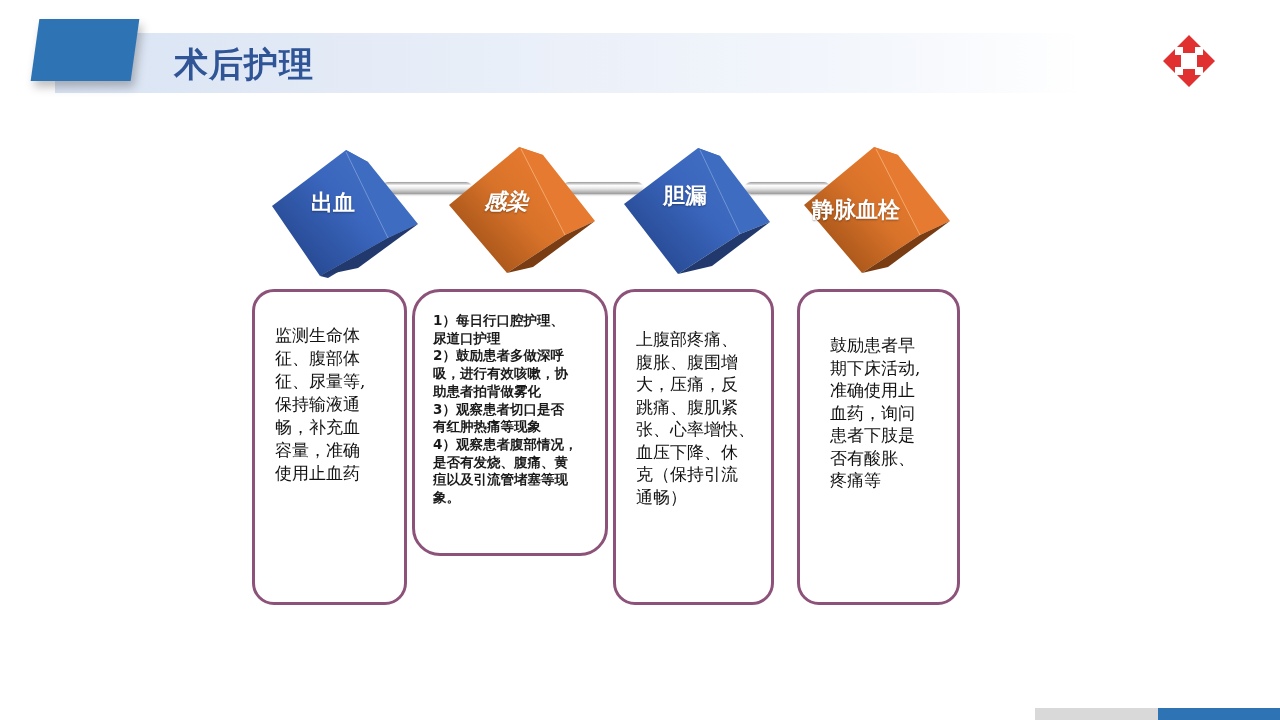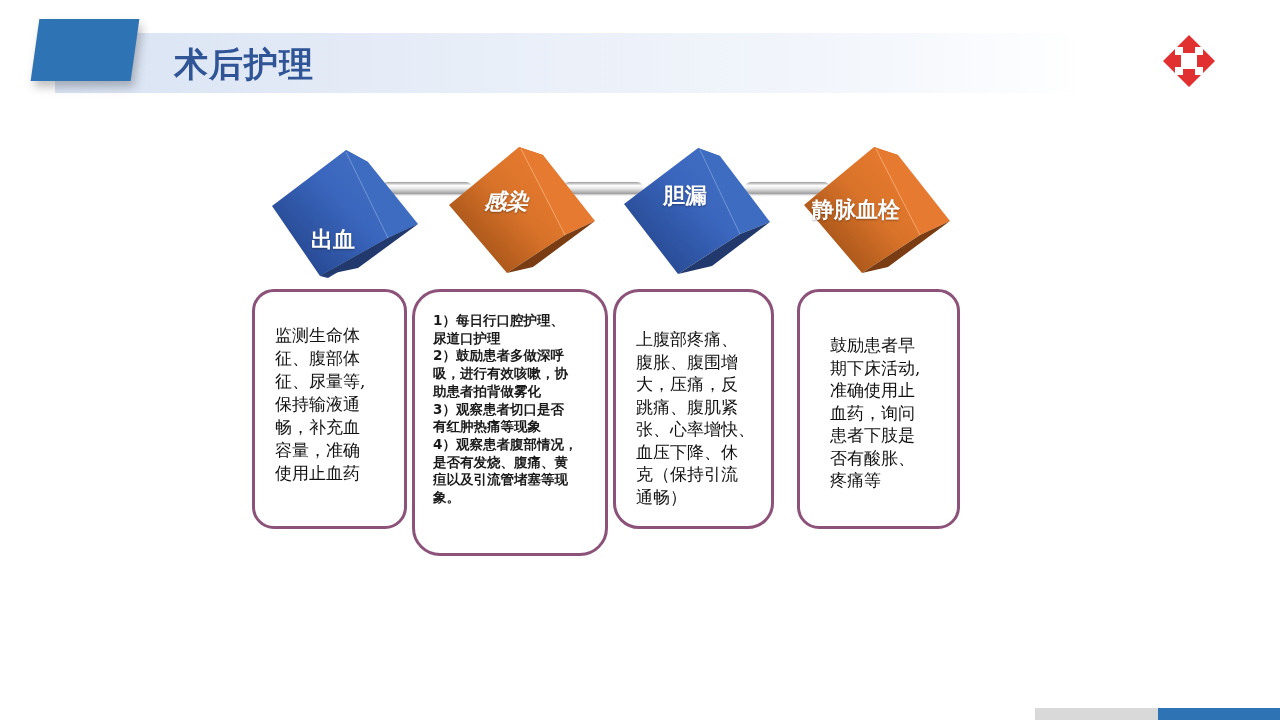--- a/index.html
+++ b/index.html
@@ -32,30 +32,30 @@
   }
   .cube { position:absolute; width:160px; height:140px; }
   .cube svg { position:absolute; left:0; top:0; }
   .cube-label {
     position:absolute; color:#ffffff; font-size:22px; font-weight:bold;
     text-shadow: 0 1px 2px rgba(0,0,0,0.35); white-space:nowrap;
     font-family: "DejaVu Serif", "Liberation Serif", serif;
   }
 
   .card {
-    position:absolute; top:289px; height:240px;
+    position:absolute; top:289px; height:316px;
     border:3px solid #8c5279; border-radius:22px; background:#ffffff;
     box-sizing:border-box; color:#111;
   }
   .card-text { position:absolute; white-space:pre-line; }
   .c1 { left:252px; width:155px; }
   .c1 .card-text { left:20px; top:32px; font-size:17px; line-height:23px; }
   .c2 { left:412px; width:196px; height:267px;border-radius:28px; }
   .c2 .card-text { left:18px; top:20px; font-size:13.5px; line-height:17.7px; font-weight:bold; font-family:"DejaVu Sans","Liberation Sans",sans-serif; color:#1a1a1a; }
-  .c3 { left:613px; width:161px;border-radius:26px; }
+  .c3 { left:613px; width:161px; }
   .c3 .card-text { left:20px; top:36px; font-size:17px; line-height:22.5px; }
   .c4 { left:797px; width:163px;padding-left:44px; }
   .c4 .card-text { left:30px; top:42px; font-size:17px; line-height:22.5px; }
 
   .footer-gray { position:absolute; left:1035px; top:708px; width:123px; height:12px; background:#d9d9d9; }
   .footer-blue { position:absolute; left:1158px; top:708px; width:122px; height:12px; background:#2e74b5; }
 </style>
 </head>
 <body>
 
@@ -86,21 +86,21 @@
           <stop offset="0.6" stop-color="#3a66bd"></stop>
           <stop offset="1" stop-color="#4472c4"></stop>
         </linearGradient>
     </defs>
     <polygon points="4,56 78,0 100,12 120,88 52,126" fill="url(#bf1)"></polygon>
     <polygon points="78,0 100,12 150,74 120,88" fill="#3d6cc0"></polygon>
     <polygon points="120,88 150,74 60,128 52,126" fill="#243f78"></polygon>
     <polygon points="52,126 120,88 150,74 90,118" fill="#22396d"></polygon>
     <line x1="78" y1="2" x2="120" y2="88" stroke="#7fa0dc" stroke-width="0.8"></line>
   </svg>
-  <span class="cube-label" style="left:43px; top:38px;margin-top:37px;">出血</span>
+  <span class="cube-label" style="left:43px; top:38px;">出血</span>
 </div>
 
 <div class="cube" style="left:447px; top:145px;font-style:italic;">
   <svg width="160" height="140" viewBox="0 0 160 140">
     <defs>
       <linearGradient id="of1" x1="0" y1="1" x2="1" y2="0">
           <stop offset="0" stop-color="#8a4410"></stop>
           <stop offset="0.55" stop-color="#d9732a"></stop>
           <stop offset="1" stop-color="#ed7d31"></stop>
         </linearGradient>

